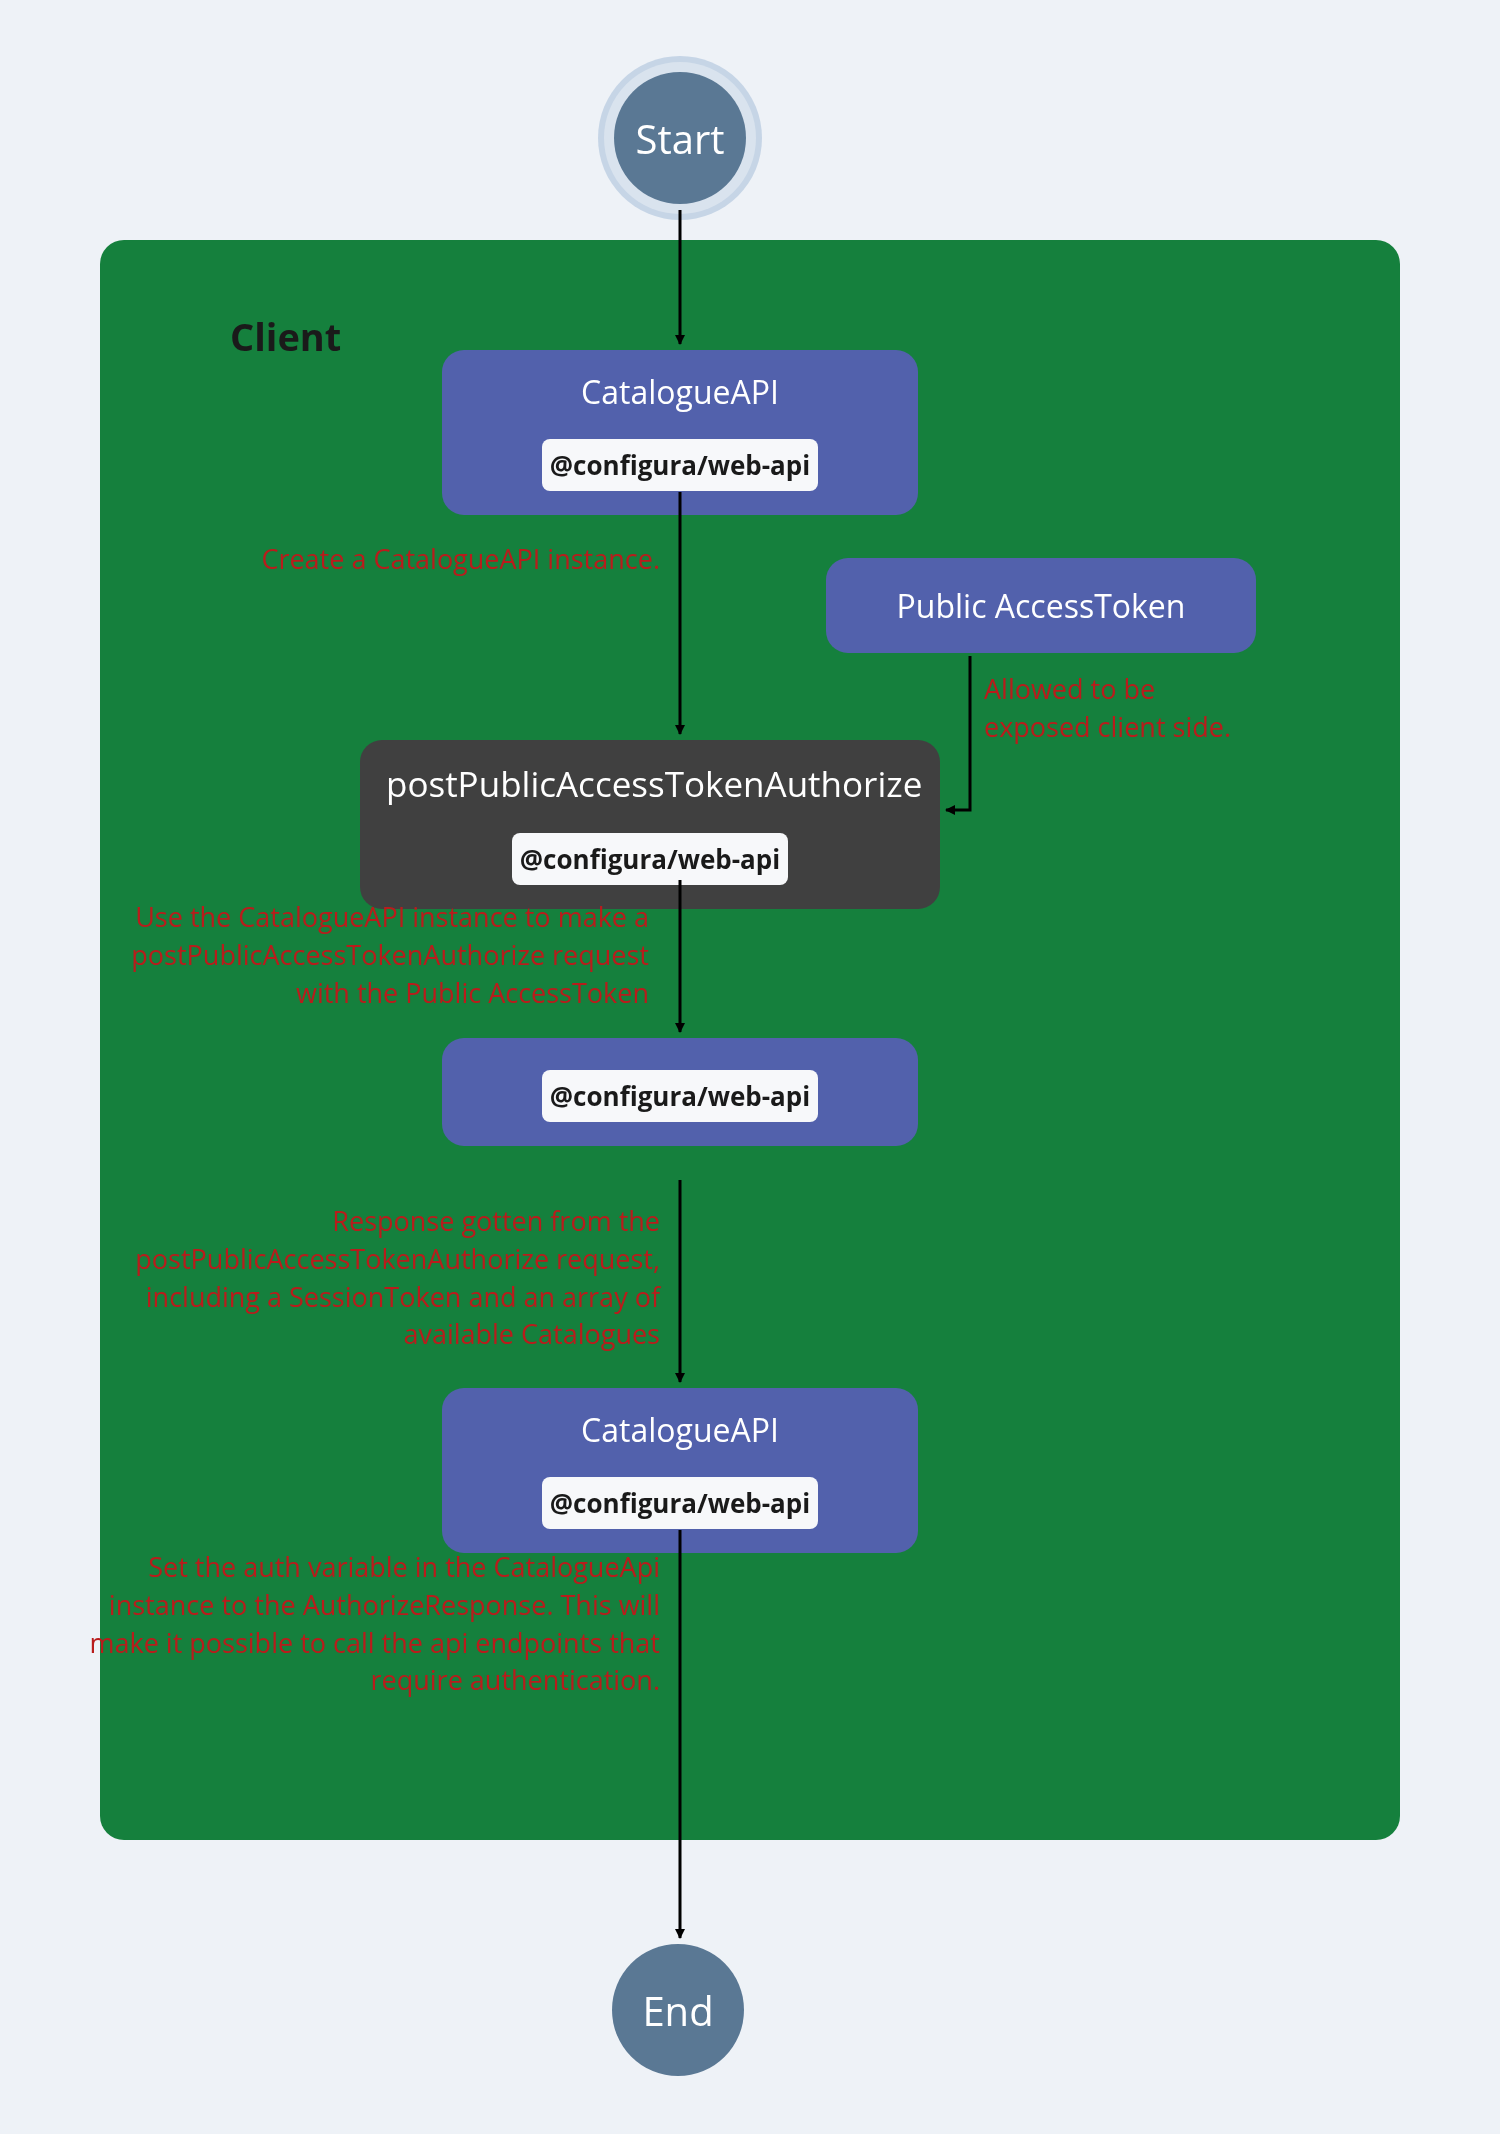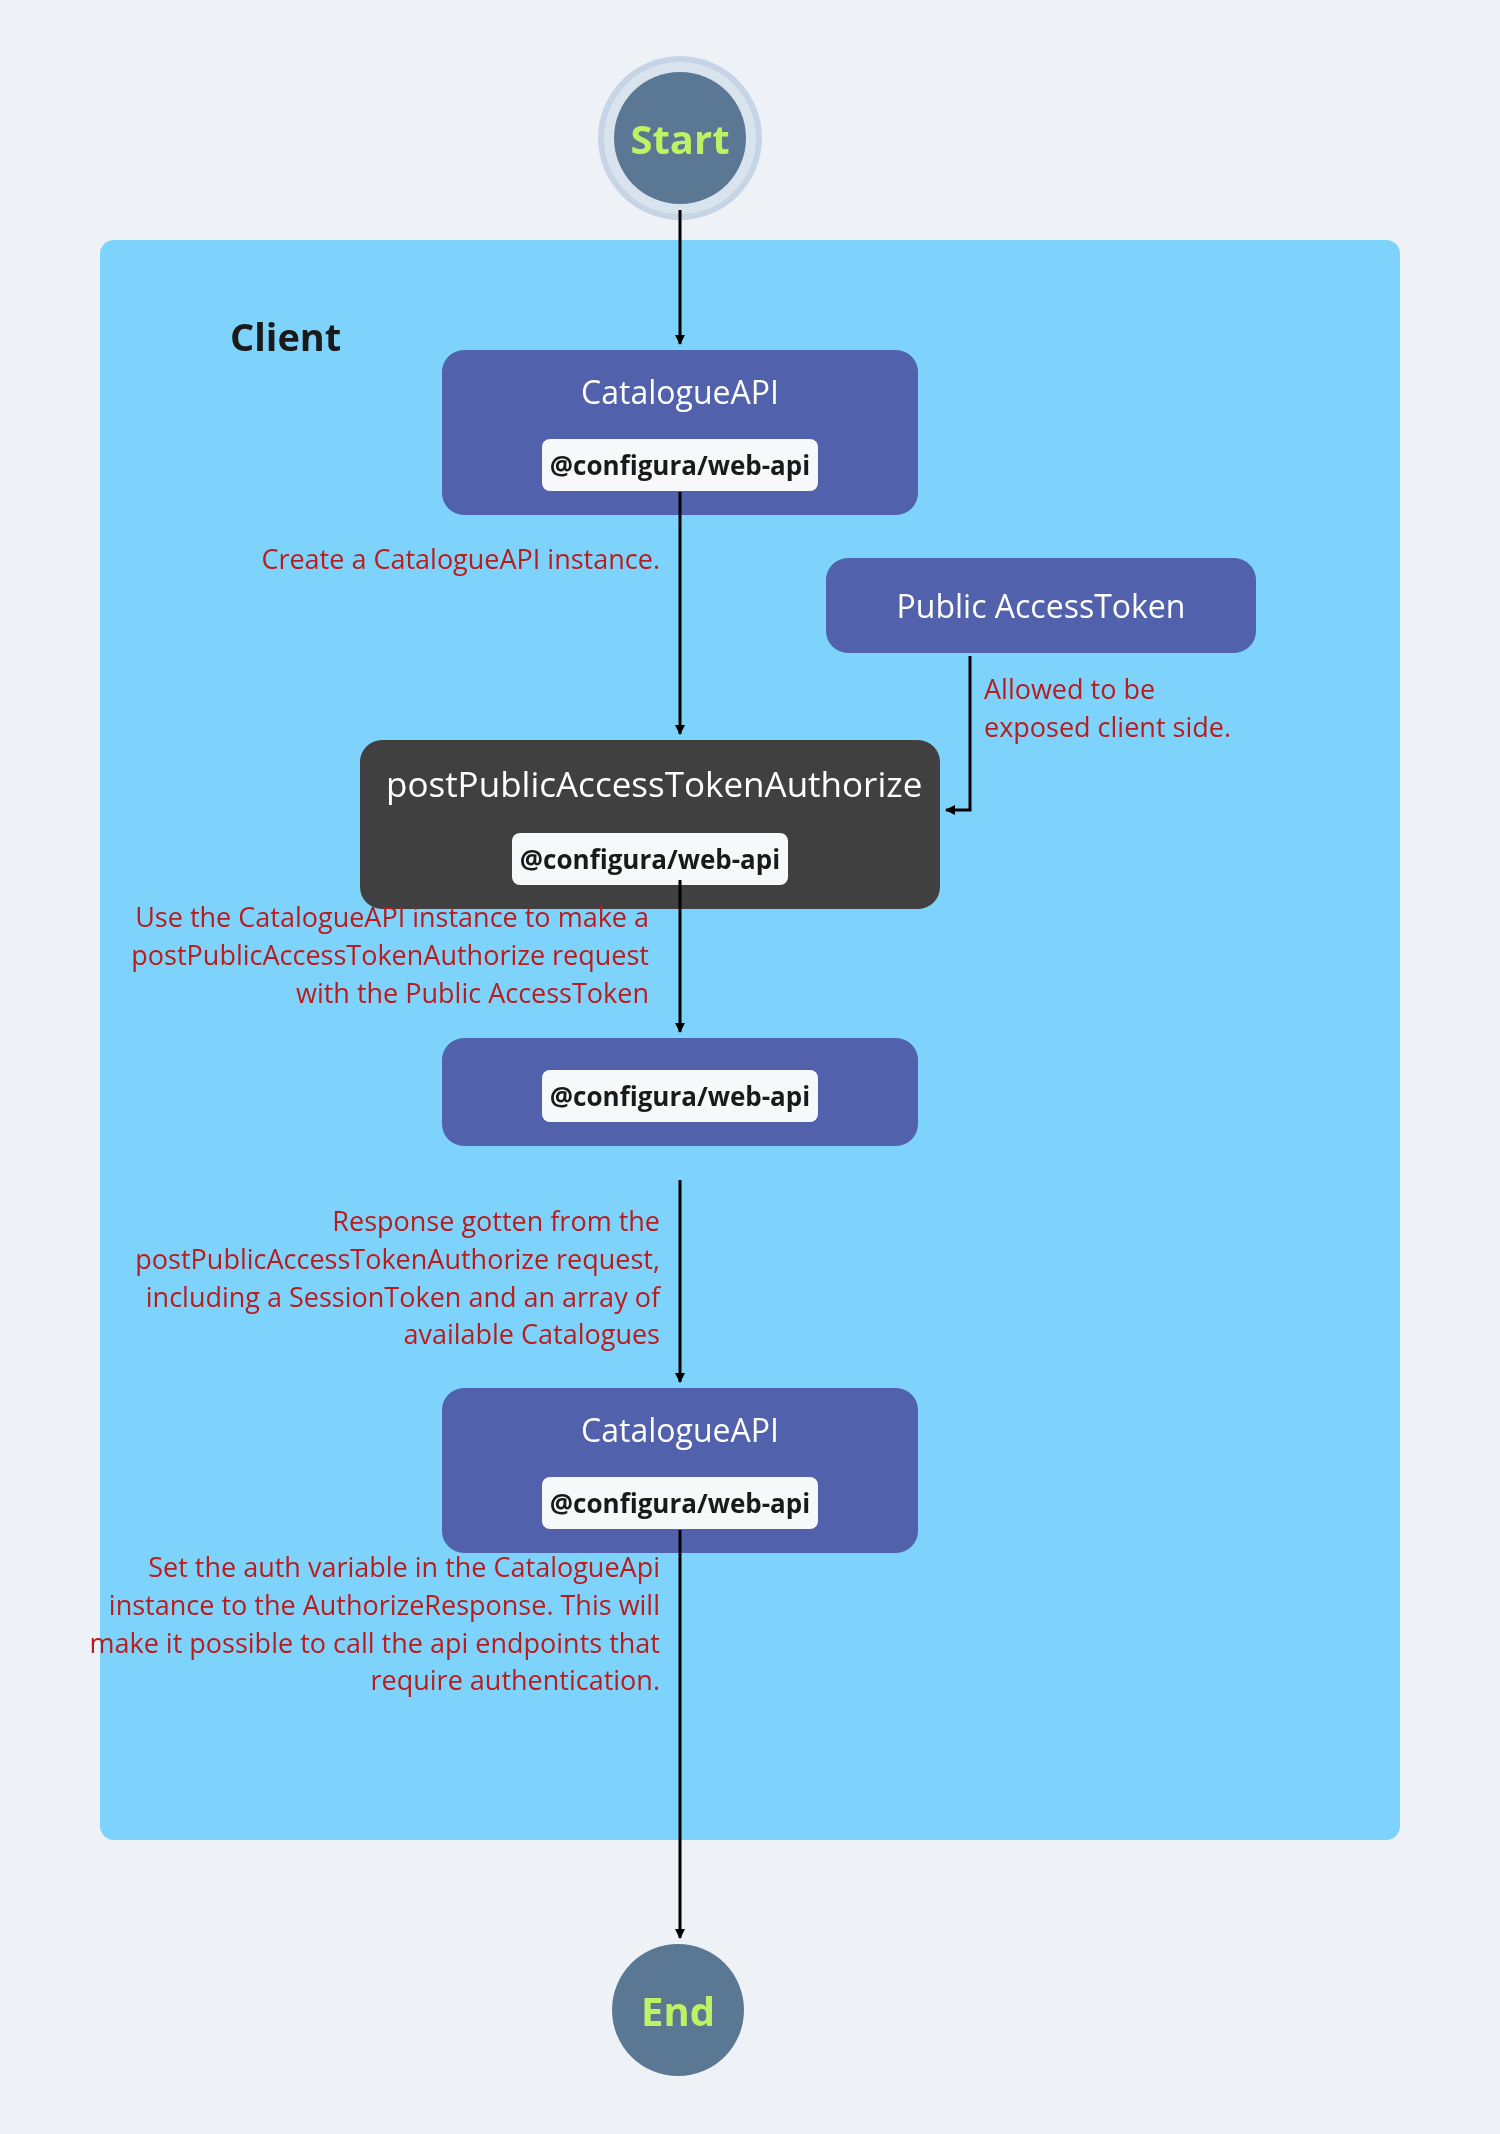--- a/index.html
+++ b/index.html
@@ -10,43 +10,43 @@
     height: 2134px;
     position: relative;
     overflow: hidden;
   }
   .client-container {
     position: absolute;
     left: 100px;
     top: 240px;
     width: 1300px;
     height: 1600px;
-    background: #7dd3fc;
-    border-radius: 14px;
+    background: #15803d;
+    border-radius: 24px;
   }
   .client-label {
     position: absolute;
     left: 130px;
     top: 70px;
     font-size: 38px;
     font-weight: 700;
     color: #1a1a1a;
   }
   .terminal {
     position: absolute;
     width: 132px;
     height: 132px;
     border-radius: 50%;
     background: #5a7894;
-    color: #bef264;
+    color: #ffffff;
     display: flex;
     align-items: center;
     justify-content: center;
     font-size: 40px;
-    font-weight: 700;
+    font-weight: 400;
   }
   .terminal.start {
     left: 614px;
     top: 72px;
     box-shadow: 0 0 0 10px #d9e3ee, 0 0 0 16px #c6d5e6;
   }
   .terminal.end {
     left: 612px;
     top: 1944px;
   }

